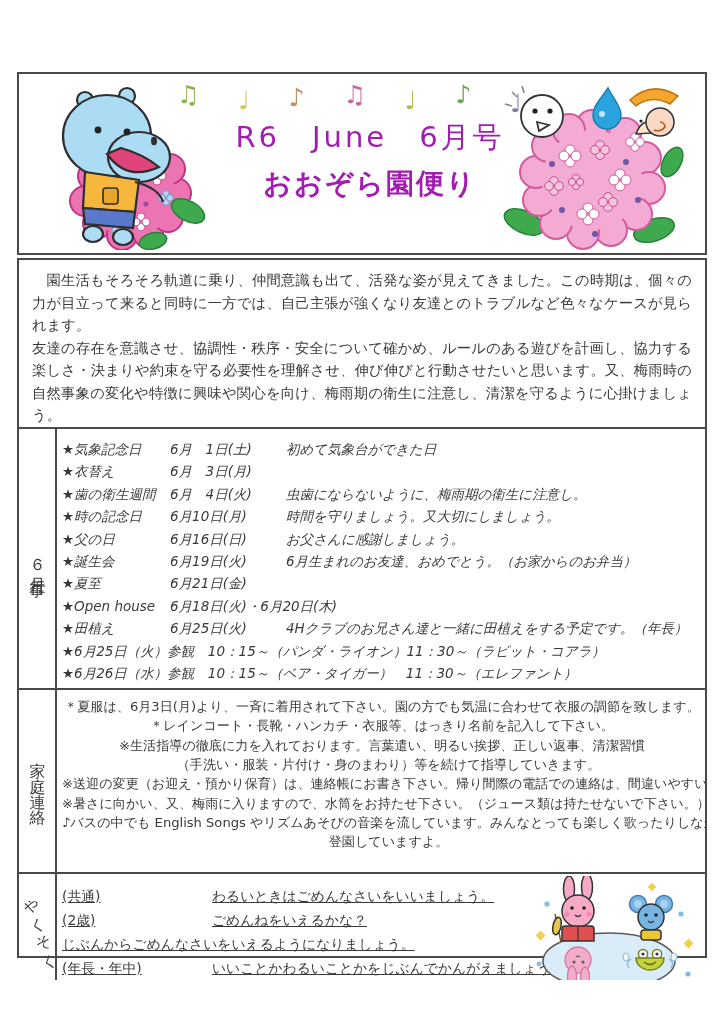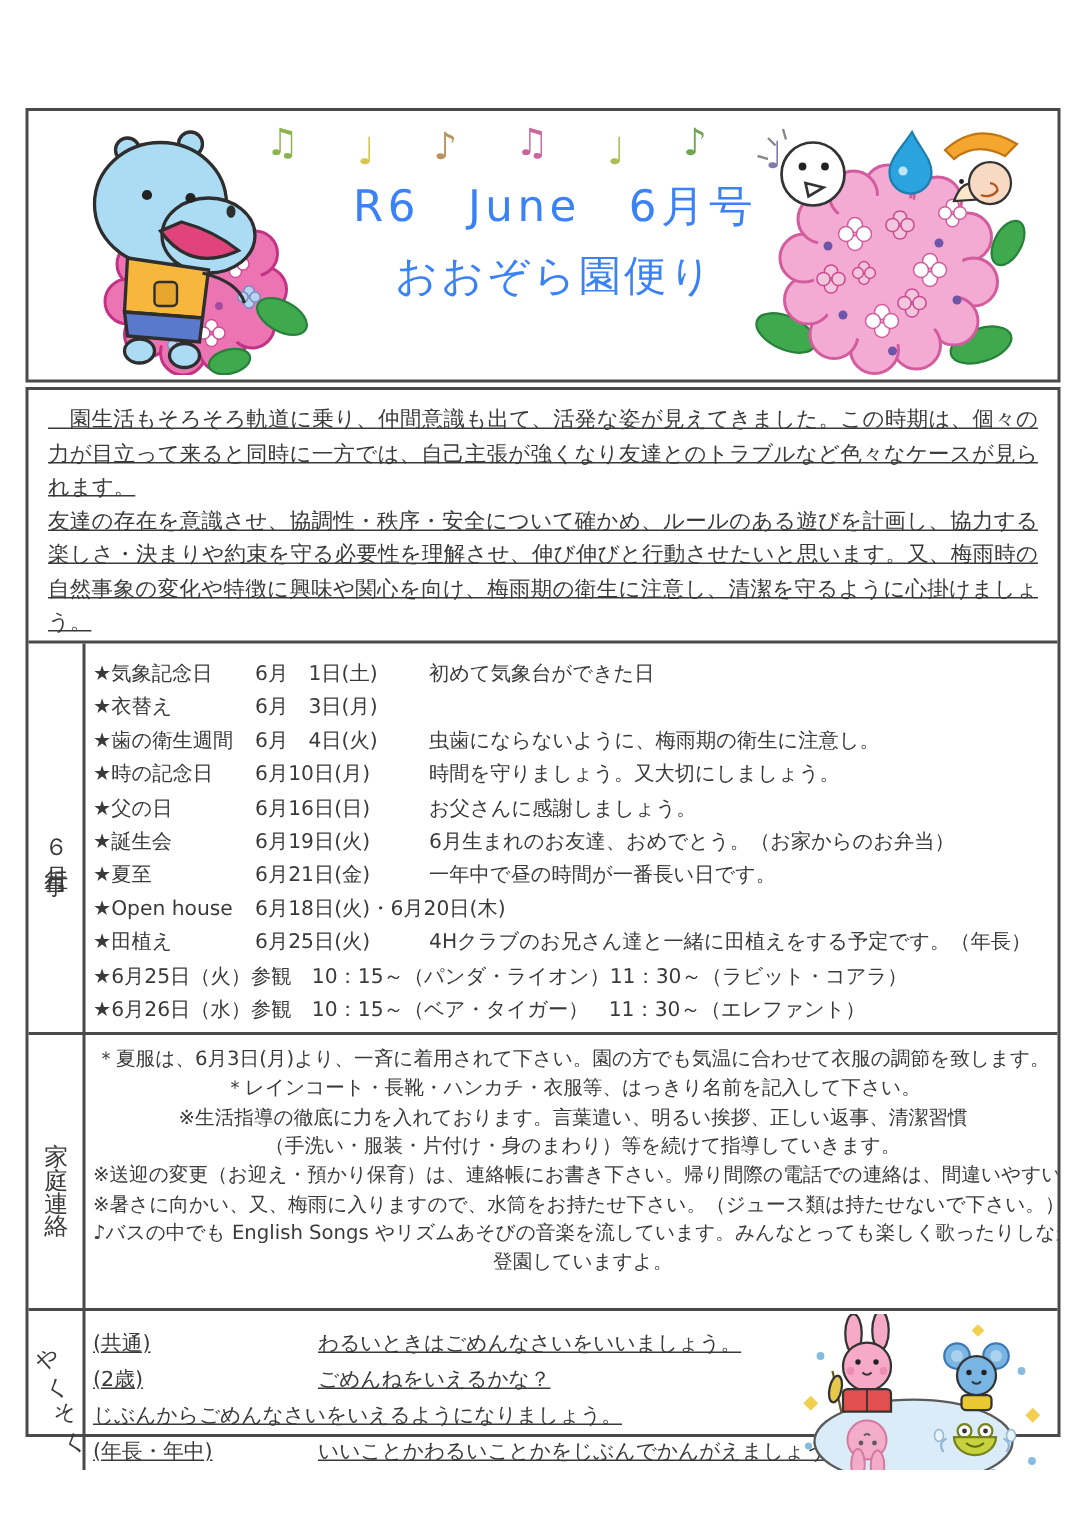--- a/index.html
+++ b/index.html
@@ -23,29 +23,29 @@
     position: absolute; left: 158px; top: 8px; width: 345px; height: 34px;
     display: flex; justify-content: space-between; align-items: flex-start;
   }
   .music-note { font-size: 25px; line-height: 1; }
   .music-note:nth-child(2) { transform: translateY(6px); }
   .music-note:nth-child(3) { transform: translateY(3px); }
   .music-note:nth-child(5) { transform: translateY(6px); }
   .music-note:nth-child(7) { transform: translateY(9px); }
   #title-block {
     position: absolute; left: 196px; top: 44px; width: 310px;
-    text-align: center; color: #3b82f6;
+    text-align: center; color: #a21caf;
   }
   #newsletter-title { font-size: 29px; font-weight: 500; letter-spacing: 3px; white-space: nowrap; }
-  #newsletter-subtitle { font-size: 28px; font-weight: 400; letter-spacing: 2px; margin-top: 7px; white-space: nowrap; }
+  #newsletter-subtitle { font-size: 28px; font-weight: 700; letter-spacing: 2px; margin-top: 7px; white-space: nowrap; }
   
   #main-box { left: 17px; top: 258px; width: 690px; height: 700px; display: flex; flex-direction: column; }
   .row { display: flex; }
   .row + .row { border-top: 2px solid #4a4a4a; }
-  .r-intro { flex: 0 0 120px; padding: 9px 13px 0 13px; display: block; text-decoration: underline; }
+  .r-intro { flex: 0 0 120px; padding: 9px 13px 0 13px; display: block; }
   .r-events { flex: 0 0 261px; }
   .r-family { flex: 0 0 184px; }
   .r-promise { flex: 1 1 auto; }
   .intro-p { font-size: 14.3px; line-height: 1.58; text-align: justify; }
   .label-cell {
     flex: 0 0 38px; border-right: 2px solid #4a4a4a;
     display: flex; align-items: center; justify-content: center;
   }
   .v-label {
     writing-mode: vertical-rl; text-orientation: upright;
@@ -53,21 +53,21 @@
   }
   #events-label { letter-spacing: 2px; }
   #family-label { letter-spacing: 16px; }
   #promise-label {
     font-size: 15px; letter-spacing: 2px;
     transform: rotate(-18deg); align-self: flex-start; margin-top: 14px;
   }
   .r-promise .label-cell { justify-content: center; }
   .content-cell { flex: 1 1 auto; position: relative; overflow: hidden; }
   
-  .events-inner { padding: 9px 4px 0 5px; }
+  .events-inner { padding: 9px 4px 0 5px; font-style: italic; }
   .ev-row { display: flex; font-size: 13.5px; line-height: 22.4px; white-space: nowrap; }
   .ev-name { flex: 0 0 108px; }
   .ev-date { flex: 0 0 116px; }
   .ev-note { flex: 1 1 auto; }
   .ev-extra { font-size: 13.5px; line-height: 22.4px; white-space: nowrap; }
   
   .family-inner { padding: 7px 3px 0 5px; text-align: center; }
   .family-line { font-size: 13.1px; line-height: 19.3px; white-space: pre; }
   
   .promise-inner { padding: 10px 3px 0 5px; text-decoration: underline; }
@@ -328,21 +328,20 @@
               <span class="ev-note">お父さんに感謝しましょう。</span>
             </div>
           <div class="ev-row">
               <span class="ev-name">★誕生会</span>
               <span class="ev-date">6月19日(火)</span>
               <span class="ev-note">6月生まれのお友達、おめでとう。（お家からのお弁当）</span>
             </div>
           <div class="ev-row">
               <span class="ev-name">★夏至</span>
               <span class="ev-date">6月21日(金)</span>
-              <span class="ev-note">一年中で昼の時間が一番長い日です。</span>
             </div>
           <div class="ev-row">
               <span class="ev-name">★Open house</span>
               <span class="ev-date">6月18日(火)・6月20日(木)</span>
               <span class="ev-note"></span>
             </div>
           <div class="ev-row">
               <span class="ev-name">★田植え</span>
               <span class="ev-date">6月25日(火)</span>
               <span class="ev-note">4Hクラブのお兄さん達と一緒に田植えをする予定です。（年長）</span>

